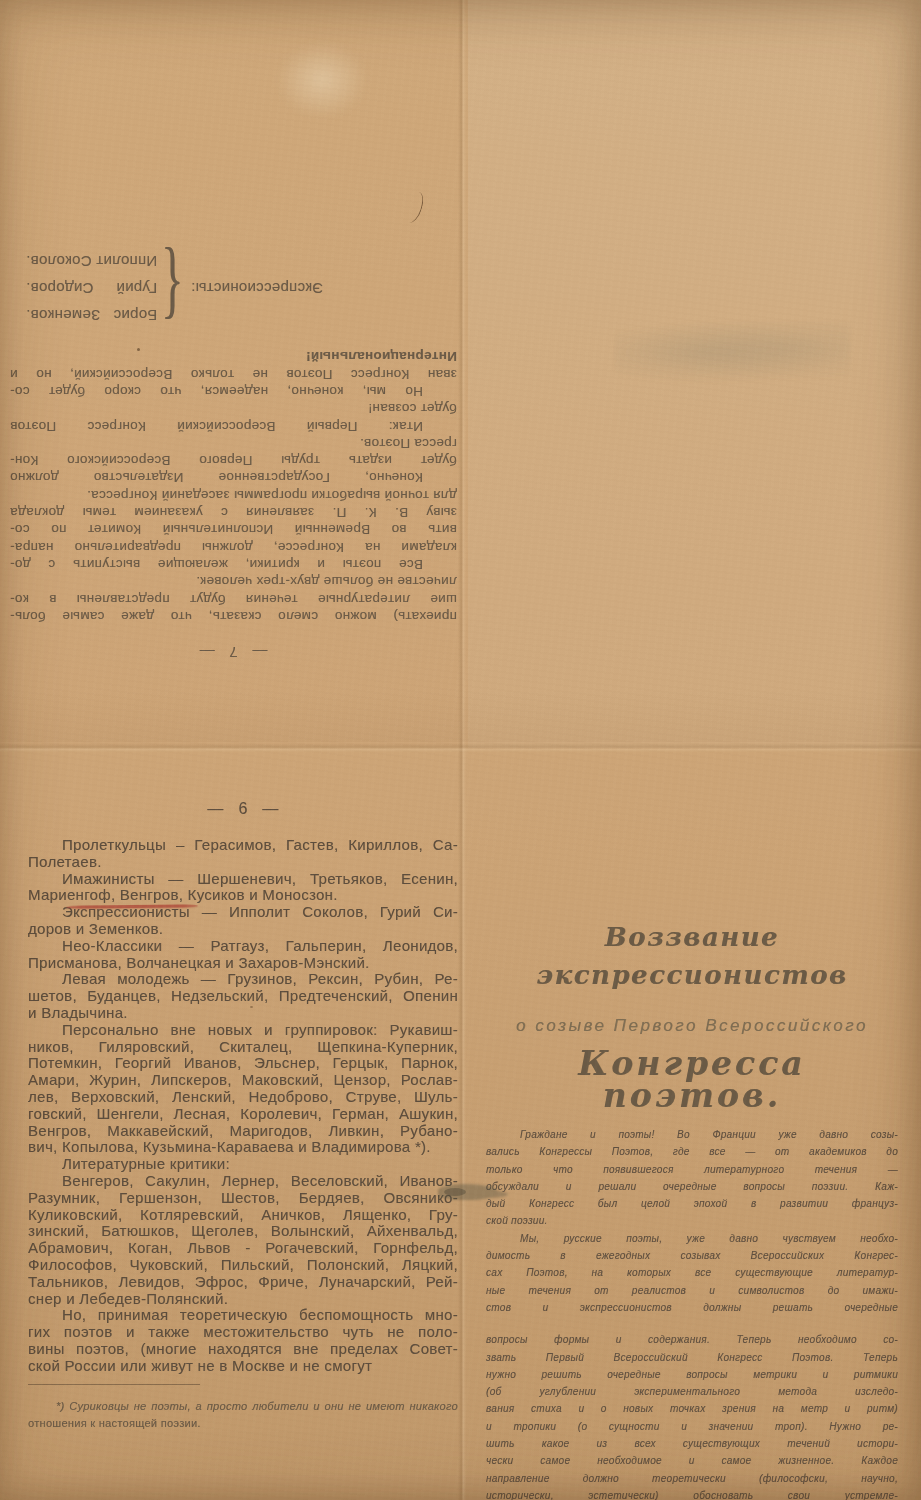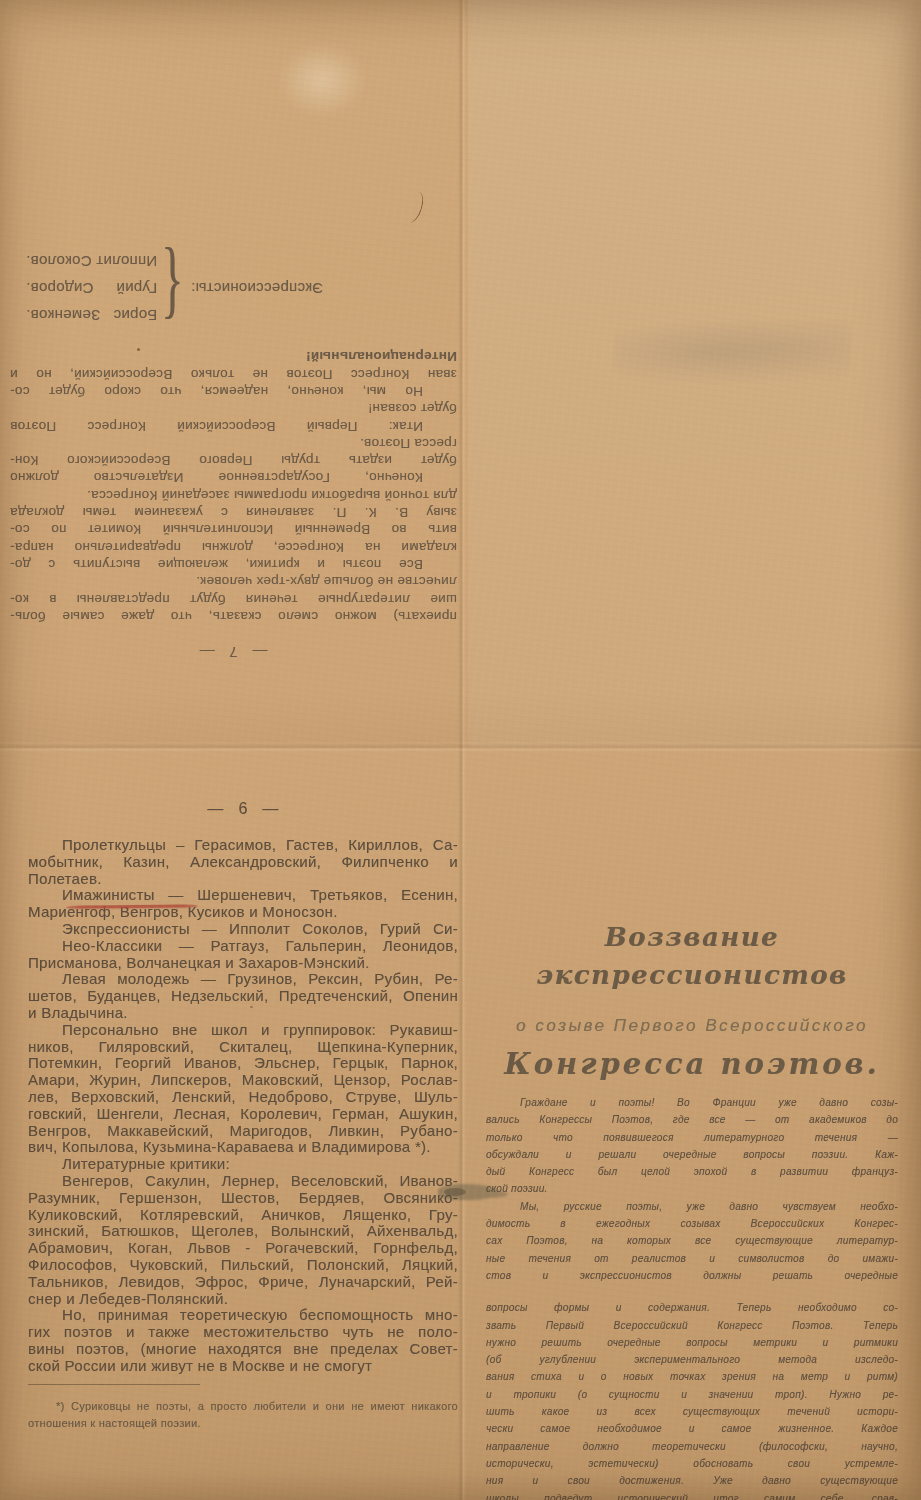--- a/index.html
+++ b/index.html
@@ -60,27 +60,27 @@
   .sig{display:flex;align-items:center;justify-content:flex-end;margin-right:16px;margin-top:8px;}
   .sig-label{font-size:15px;}
   .brace{font-family:"Liberation Serif",serif;font-size:86px;font-weight:100;line-height:80px;
     transform:scaleX(0.55);color:#6a5a47;margin:0 -6px 0 -2px;}
   .sig-names{font-size:15px;line-height:27px;}
   
   .p6{left:28px;top:800px;width:430px;color:#5c4d3d;font-size:15px;line-height:16.8px;}
   .p6 .pagenum{font-size:16px;text-align:center;word-spacing:10px;line-height:18px;margin-bottom:19px;}
   .footrule{width:172px;height:1.5px;background:rgba(90,70,50,0.55);margin-top:9px;}
   .footnote{margin-top:13px;font-size:11px;line-height:17px;color:#6a5a47;}
-  .footnote .line.in{text-indent:28px;}
+  .footnote .line.in{text-indent:28px;font-style:italic;}
   
   .proc{left:486px;top:918px;width:412px;color:#5e4f40;font-style:italic;}
   .proc .t1{font-family:"DejaVu Serif",serif;font-weight:bold;font-size:26px;line-height:38px;
     text-align:center;letter-spacing:1.5px;color:#6a5a45;}
   .proc .t2{font-size:17px;line-height:24px;letter-spacing:2.5px;text-align:center;color:#7e6d53;margin-top:20px;}
-  .proc .t3{font-family:"DejaVu Serif",serif;font-weight:bold;font-size:29px;line-height:32px;
+  .proc .t3{font-family:"DejaVu Serif",serif;font-weight:bold;font-size:33px;line-height:32px;
     text-align:center;letter-spacing:3px;color:#6a5a45;margin-top:10px;}
   .proc .body{margin-top:14px;font-size:10px;line-height:17.3px;}
 </style>
 </head>
 <body>
 
 <div class="photo">
 
   <div class="tint top-left"></div>
   <div class="tint top-right"></div>
@@ -125,31 +125,31 @@
           <div class="line">Гурий Сидоров.</div>
           <div class="line">Ипполит Соколов.</div>
         </div>
     </div>
   </div>
 
   <div class="col p6">
     <div class="pagenum">— 6 —</div>
     <div class="body">
         <div class="line in">Пролеткульцы – Герасимов, Гастев, Кириллов, Са-</div>
-        <div class="line">мобытник, Казин, Александровский, Филипченко и</div>
         <div class="line end">Полетаев.</div>
         <div class="line in">Имажинисты — Шершеневич, Третьяков, Есенин,</div>
         <div class="line end">Мариенгоф, Венгров, Кусиков и Моносзон.</div>
         <div class="line in">Экспрессионисты — Ипполит Соколов, Гурий Си-</div>
+        <div class="line end">доров и Земенков.</div>
         <div class="line in">Нео-Классики — Ратгауз, Гальперин, Леонидов,</div>
         <div class="line end">Присманова, Волчанецкая и Захаров-Мэнский.</div>
         <div class="line in">Левая молодежь — Грузинов, Рексин, Рубин, Ре-</div>
         <div class="line">шетов, Буданцев, Недзельский, Предтеченский, Опенин</div>
         <div class="line end">и Владычина.</div>
-        <div class="line in">Персонально вне школ и группировок: Рукавиш-</div>
+        <div class="line in">Персонально вне новых и группировок: Рукавиш-</div>
         <div class="line">ников, Гиляровский, Скиталец, Щепкина-Куперник,</div>
         <div class="line">Потемкин, Георгий Иванов, Эльснер, Герцык, Парнок,</div>
         <div class="line">Амари, Журин, Липскеров, Маковский, Цензор, Рослав-</div>
         <div class="line">лев, Верховский, Ленский, Недоброво, Струве, Шуль-</div>
         <div class="line">говский, Шенгели, Лесная, Королевич, Герман, Ашукин,</div>
         <div class="line">Венгров, Маккавейский, Маригодов, Ливкин, Рубано-</div>
         <div class="line end">вич, Копылова, Кузьмина-Караваева и Владимирова *).</div>
         <div class="line in end">Литературные критики:</div>
         <div class="line in">Венгеров, Сакулин, Лернер, Веселовский, Иванов-</div>
         <div class="line">Разумник, Гершензон, Шестов, Бердяев, Овсянико-</div>

